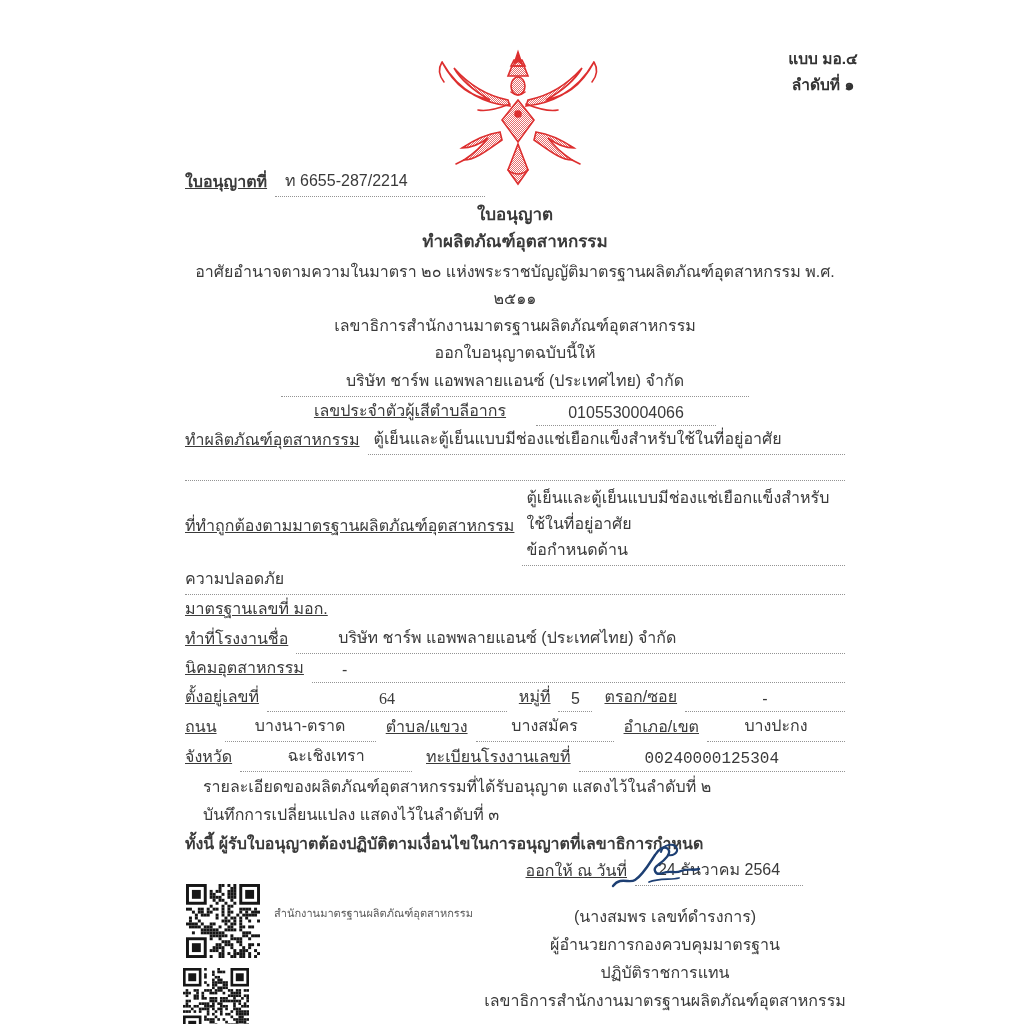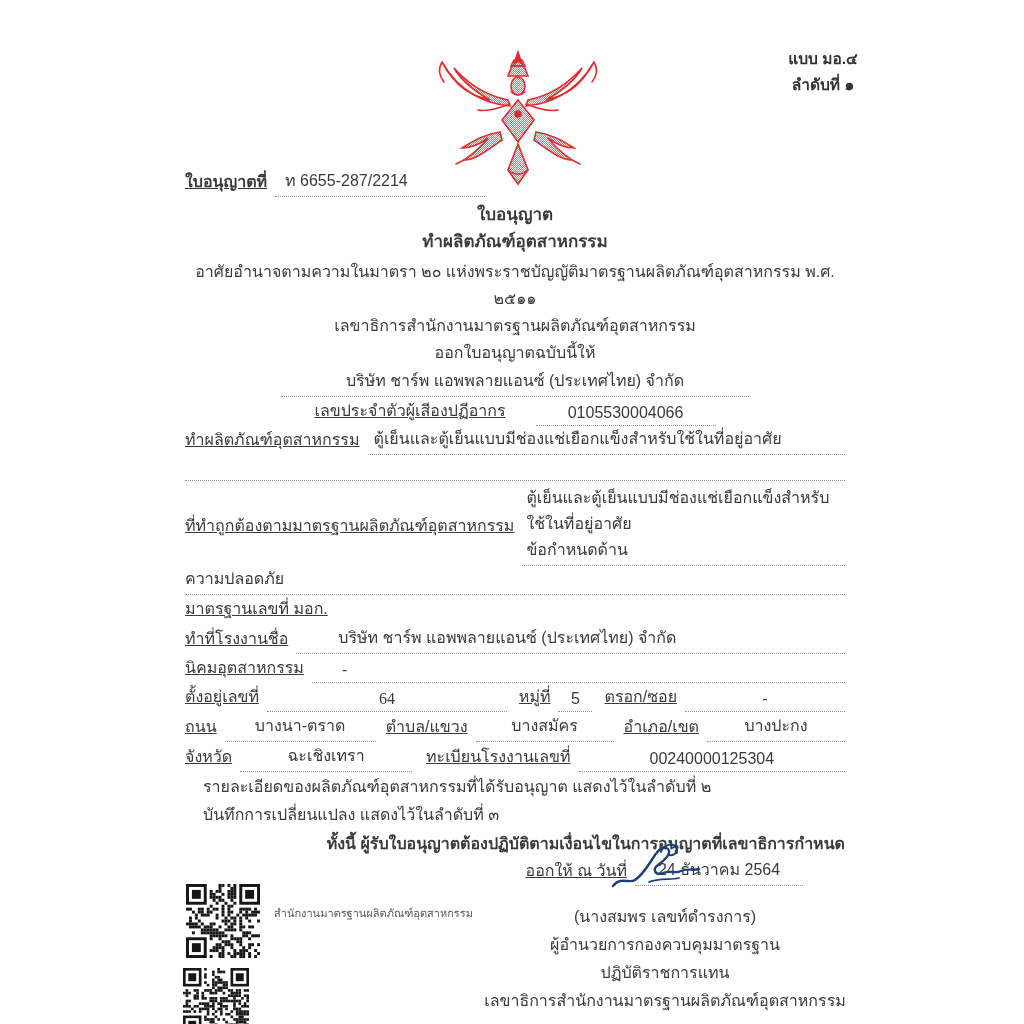--- a/index.html
+++ b/index.html
@@ -40,21 +40,21 @@
 
   .empty-dotline{height:24px;border-bottom:1.4px dotted #949494;margin-bottom:4px;}
 
   .conform{display:flex;align-items:center;margin-top:2px;}
   .conform .lbl{padding-bottom:0;}
   .conform .stack{flex:1;}
   .conform .stack .l1{line-height:26px;padding-left:4px;}
   .conform .stack .l2{line-height:26px;padding-left:4px;border-bottom:1.4px dotted #949494;padding-bottom:2px;}
 
   .note{line-height:27px;padding-left:18px;min-height:27px;margin-top:1px;}
-  .condition{font-weight:bold;text-align:right;line-height:27px;margin-top:2px;}
+  .condition{font-weight:bold;text-align:left;line-height:27px;margin-top:2px;}
 
   .date-row{display:flex;justify-content:flex-end;align-items:flex-end;min-height:29px;margin-right:42px;}
   .date-row .date-val{border-bottom:1.4px dotted #949494;min-width:168px;text-align:center;padding-bottom:3px;}
 
   
   .sign-block{position:absolute;left:455px;top:838px;width:420px;text-align:center;}
   .sign-scribble{height:62px;display:flex;align-items:flex-end;justify-content:center;}
   .sign-name{line-height:29px;margin-top:2px;}
   .sign-title{line-height:28px;}
 
@@ -124,21 +124,21 @@
 
     <div class="center-line" style="margin-top:3px;">อาศัยอำนาจตามความในมาตรา ๒๐ แห่งพระราชบัญญัติมาตรฐานผลิตภัณฑ์อุตสาหกรรม พ.ศ. ๒๕๑๑</div>
     <div class="center-line">เลขาธิการสำนักงานมาตรฐานผลิตภัณฑ์อุตสาหกรรม</div>
     <div class="center-line">ออกใบอนุญาตฉบับนี้ให้</div>
 
     <div class="company-line">
       <span>บริษัท ชาร์พ แอพพลายแอนซ์ (ประเทศไทย) จำกัด</span>
     </div>
 
     <div class="tax-row">
-      <span class="lbl">เลขประจำตัวผู้เสีองปฏีอากร</span>
+      <span class="lbl">เลขประจำตัวผู้เสีตำบลีอากร</span>
       <span class="tax-val">0105530004066</span>
     </div>
 
     <div class="row">
       <span class="lbl">ทำผลิตภัณฑ์อุตสาหกรรม</span>
       <span class="dot fill" style="padding-left:6px;">ตู้เย็นและตู้เย็นแบบมีช่องแช่เยือกแข็งสำหรับใช้ในที่อยู่อาศัย</span>
     </div>
 
     <div class="empty-dotline"></div>
 
@@ -183,21 +183,21 @@
       <span class="lbl" style="padding-left:10px;">ตำบล/แขวง</span>
       <span class="dot ctr" style="flex:1.05;">บางสมัคร</span>
       <span class="lbl" style="padding-left:10px;">อำเภอ/เขต</span>
       <span class="dot ctr" style="flex:1.05;">บางปะกง</span>
     </div>
 
     <div class="row">
       <span class="lbl">จังหวัด</span>
       <span class="dot ctr" style="flex:1.0;">ฉะเชิงเทรา</span>
       <span class="lbl" style="padding-left:14px;">ทะเบียนโรงงานเลขที่</span>
-      <span class="dot ctr" style="flex:1.55;">00240000125304</span>
+      <span class="dot ctr" style="flex:1.55;font-family:Liberation Mono, monospace;">00240000125304</span>
     </div>
 
     <div class="note">รายละเอียดของผลิตภัณฑ์อุตสาหกรรมที่ได้รับอนุญาต แสดงไว้ในลำดับที่ ๒</div>
     <div class="note">บันทึกการเปลี่ยนแปลง แสดงไว้ในลำดับที่ ๓</div>
 
     <div class="condition">ทั้งนี้ ผู้รับใบอนุญาตต้องปฏิบัติตามเงื่อนไขในการอนุญาตที่เลขาธิการกำหนด</div>
 
     <div class="date-row">
       <span class="lbl">ออกให้ ณ วันที่</span>
       <span class="date-val">24 ธันวาคม 2564</span>

